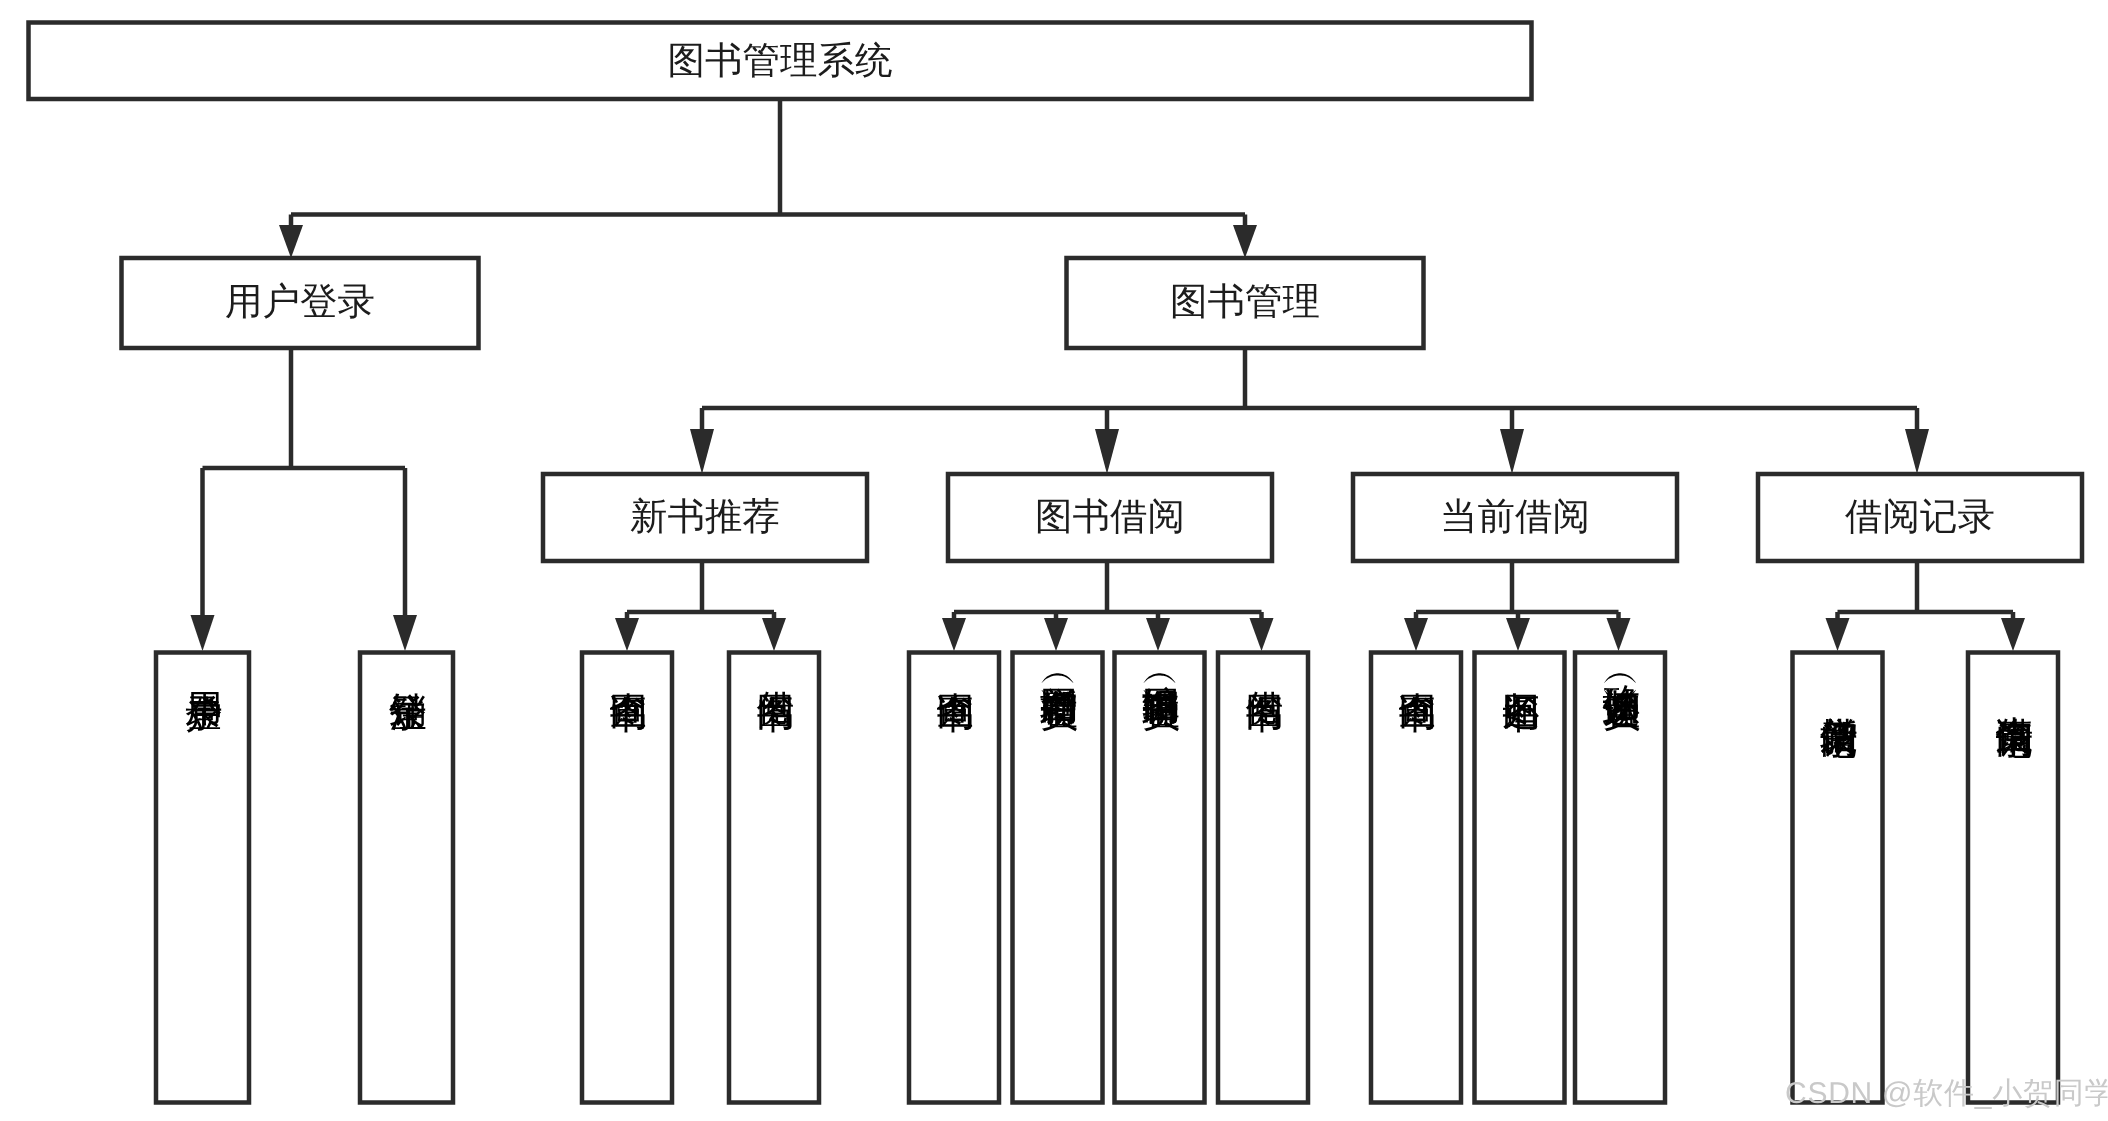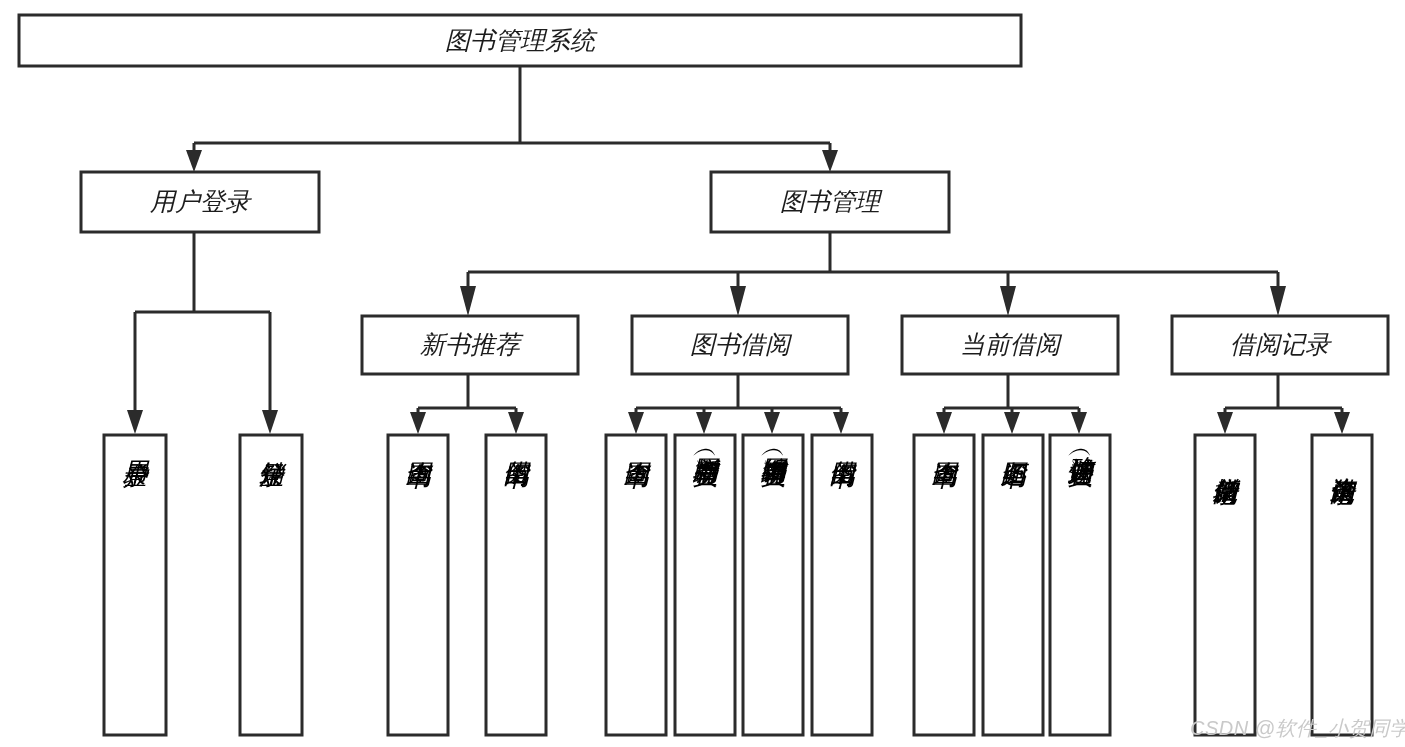--- a/index.html
+++ b/index.html
@@ -11,21 +11,20 @@
     width: 1405px;
     height: 747px;
     font-family: "Liberation Sans", "DejaVu Sans", sans-serif;
     overflow: hidden;
     position: relative;
   }
   #diagram-root {
     position: relative;
     width: 1400px;
     height: 747px;
-    font-style: italic;
   }
   svg.diagram-canvas {
     position: absolute;
     top: 0;
     left: 0;
     width: 1405px;
     height: 747px;
     display: block;
   }
   .node-box {

